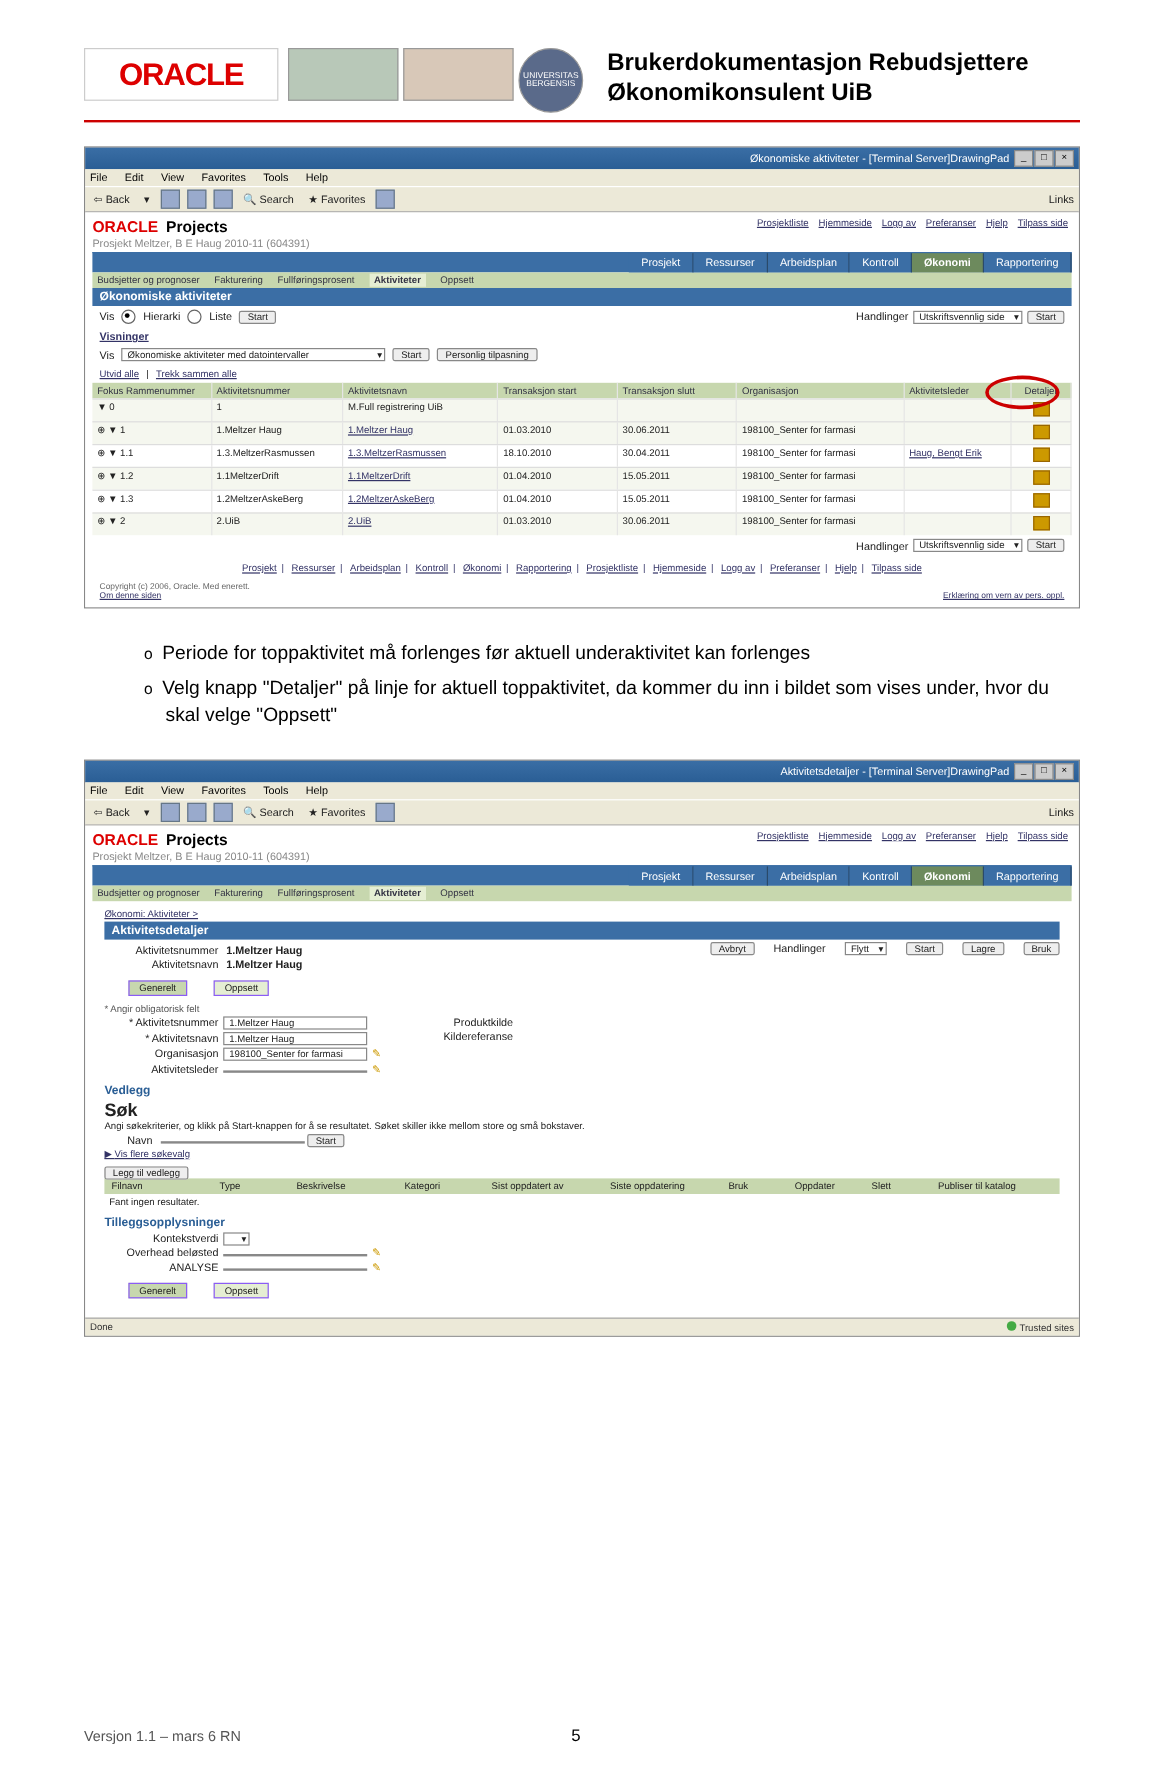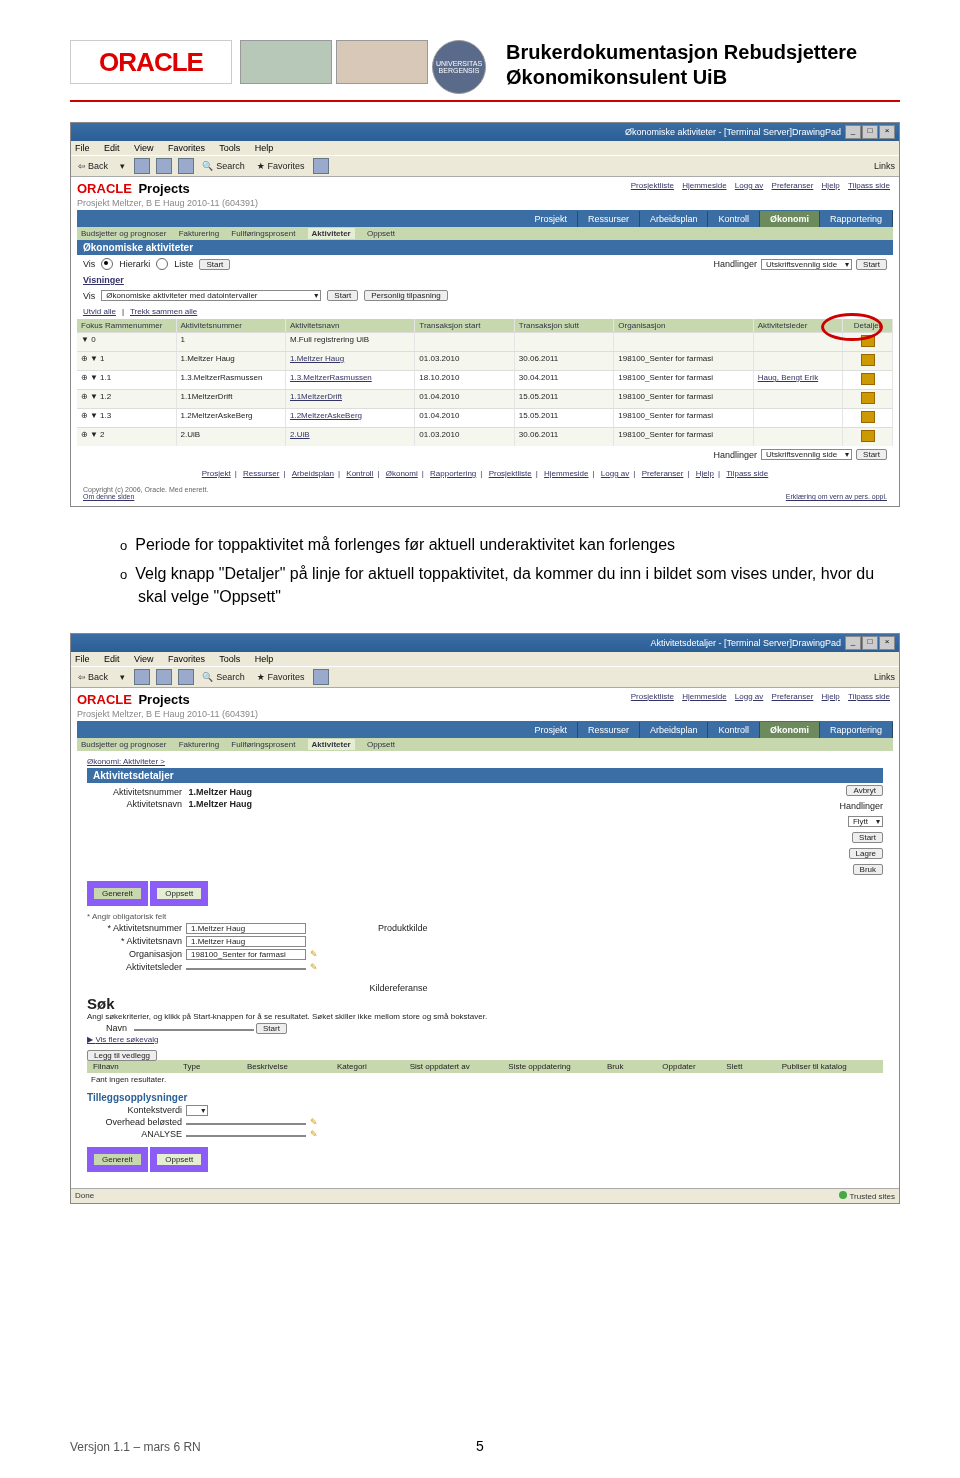--- a/index.html
+++ b/index.html
@@ -121,21 +121,21 @@
   .doc-text{font-size:16px;line-height:1.45;margin:4px 0 24px 50px;}
   .doc-text .bullet{font-size:13px;margin-right:8px;}
   .doc-text p{margin:6px 0;padding-left:18px;text-indent:-18px;}
   
   .form-area{padding:6px 10px;font-size:9px;}
   .form-area .lbl{display:inline-block;width:95px;text-align:right;padding-right:4px;}
   .form-area .inp{display:inline-block;border:1px solid #888;background:#fff;padding:0 4px;min-width:110px;font-size:8px;}
   .form-line{margin:2px 0;}
   .pencil{color:#c90;margin-left:4px;}
   .tabs2{margin:6px 0;}
-  .tabs2 .t2{display:inline-block;padding:1px 8px;border:7px solid #8b5cf6;background:#e5eed3;font-size:8px;}
+  .tabs2 .t2{display:inline-block;padding:1px 8px;border:1px solid #8b5cf6;background:#e5eed3;font-size:8px;margin-left:20px;}
   .tabs2 .t2.active{background:#c7d7ae;}
   .blue-head{color:#2a5e95;font-weight:bold;font-size:10px;margin:6px 0 2px;}
   .att-head{display:flex;background:#c7d7ae;font-size:8px;}
   .att-head div{padding:2px 6px;}
   .status-bar{background:#ece9d8;border-top:1px solid #aaa;padding:2px 4px;font-size:8px;color:#333;display:flex;justify-content:space-between;}
   .green-dot{width:8px;height:8px;background:#4a4;border-radius:50%;display:inline-block;margin-right:3px;}
   .page-footer{
     position:absolute;
     bottom:24px;
     left:70px;right:60px;
@@ -420,21 +420,21 @@
         <span>Oppsett</span>
       </div>
       <div class="form-area">
         <div class="link" style="font-size:8px;">Økonomi: Aktiviteter &gt;</div>
         <div class="section-head" style="background:#3b6ea5;margin:2px 0;">Aktivitetsdetaljer</div>
         <div style="display:flex;">
           <div>
             <div class="form-line"><span class="lbl">Aktivitetsnummer</span> <b>1.Meltzer Haug</b></div>
             <div class="form-line"><span class="lbl">Aktivitetsnavn</span> <b>1.Meltzer Haug</b></div>
           </div>
-          <div style="margin-left:auto;display:flex;gap:5px;align-items:flex-end;flex-direction:column;">
+          <div style="margin-left:auto;display:flex;gap:16px;align-items:flex-start;">
             <span class="obtn">Avbryt</span>
             <span>Handlinger</span>
             <span class="select-box">Flytt</span>
             <span class="obtn">Start</span>
             <span class="obtn">Lagre</span>
             <span class="obtn">Bruk</span>
           </div>
         </div>
         <div class="tabs2">
           <span class="t2 active">Generelt</span>
@@ -443,23 +443,24 @@
         <div style="font-size:8px;color:#555;">* <span>Angir obligatorisk felt</span></div>
         <div style="display:flex;gap:40px;">
           <div>
             <div class="form-line"><span class="lbl">* Aktivitetsnummer</span><span class="inp">1.Meltzer Haug</span></div>
             <div class="form-line"><span class="lbl">* Aktivitetsnavn</span><span class="inp">1.Meltzer Haug</span></div>
             <div class="form-line"><span class="lbl">Organisasjon</span><span class="inp">198100_Senter for farmasi</span><span class="pencil">✎</span></div>
             <div class="form-line"><span class="lbl">Aktivitetsleder</span><span class="inp"></span><span class="pencil">✎</span></div>
           </div>
           <div>
             <div class="form-line"><span class="lbl" style="width:70px;">Produktkilde</span></div>
-            <div class="form-line"><span class="lbl" style="width:70px;margin-top:48px;">Kildereferanse</span></div>
+            <div class="form-line"><span class="lbl" style="width:70px;">Kildereferanse</span></div>
           </div>
         </div>
+        <div class="blue-head">Vedlegg</div>
         <div style="font-size:15px;font-weight:bold;">Søk</div>
         <div style="font-size:8px;">Angi søkekriterier, og klikk på Start-knappen for å se resultatet. Søket skiller ikke mellom store og små bokstaver.</div>
         <div class="form-line">
           <span class="lbl" style="width:40px;">Navn</span>
           <span class="inp"></span>
           <span class="obtn">Start</span>
         </div>
         <div class="link" style="font-size:8px;text-decoration:underline;">▶ <span>Vis flere søkevalg</span></div>
         <div style="margin-top:6px;"><span class="obtn">Legg til vedlegg</span></div>
         <div class="att-head">

